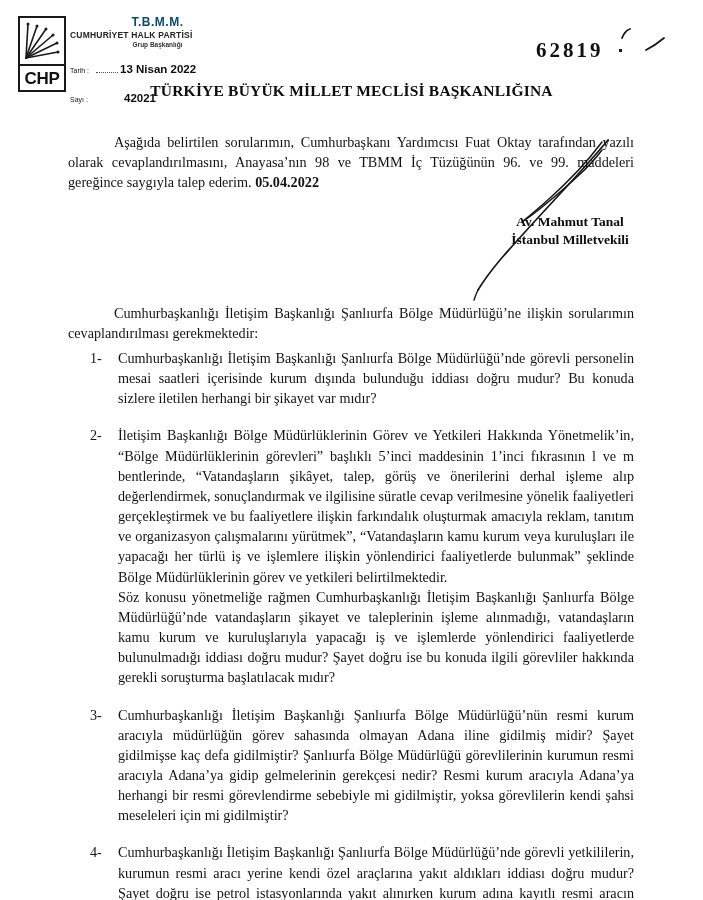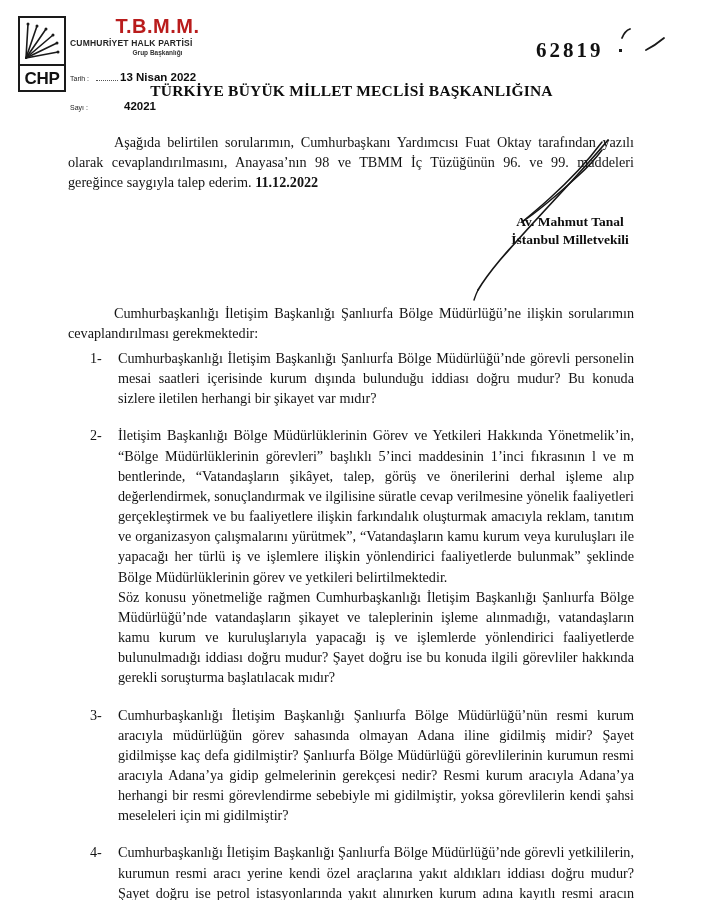--- a/index.html
+++ b/index.html
@@ -66,25 +66,25 @@
 
   .lh-text {
     position: absolute;
     left: 52px;
     top: 0;
     width: 270px;
   }
   .lh-tbmm {
     font-family: "Liberation Sans", sans-serif;
     font-weight: bold;
-    font-size: 20px;
+    font-size: 12px;
     letter-spacing: 0.5px;
     text-align: center;
     line-height: 1.05;
-    color: #b91c1c;
+    color: #0c4a6e;
     width: 175px;
   }
   .lh-party {
     font-family: "Liberation Sans", sans-serif;
     font-weight: bold;
     font-size: 8.5px;
     letter-spacing: 0.2px;
     color: #262626;
     width: 175px;
     margin-top: 1px;
@@ -282,21 +282,21 @@
         <path d="M4 18 C 6 13, 9 10, 12 9" stroke-width="1.8"></path>
         <path d="M28 30 C 34 27, 40 23, 46 18" stroke-width="1.8"></path>
       </g>
       <rect x="1" y="29" width="3" height="3" fill="#1a1a1a"></rect>
     </svg>
   </div>
 
   <div class="doc-title">TÜRKİYE BÜYÜK MİLLET MECLİSİ BAŞKANLIĞINA</div>
 
   <div class="body-block intro">
-    <span>Aşağıda belirtilen sorularımın, Cumhurbaşkanı Yardımcısı Fuat Oktay tarafından yazılı olarak cevaplandırılmasını, Anayasa’nın 98 ve TBMM İç Tüzüğünün 96. ve 99. maddeleri gereğince saygıyla talep ederim. </span><span class="date-bold">11.12.2022</span>
+    <span>Aşağıda belirtilen sorularımın, Cumhurbaşkanı Yardımcısı Fuat Oktay tarafından yazılı olarak cevaplandırılmasını, Anayasa’nın 98 ve TBMM İç Tüzüğünün 96. ve 99. maddeleri gereğince saygıyla talep ederim. </span><span class="date-bold">05.04.2022</span>
   </div>
 
   <div class="signature-block">
     <div>Av. Mahmut Tanal</div>
     <div>İstanbul Milletvekili</div>
   </div>
 
   <div class="sig-stroke">
     <svg width="260" height="180" viewBox="0 0 260 180">
       <g stroke="#161616" fill="none" stroke-linecap="round">

